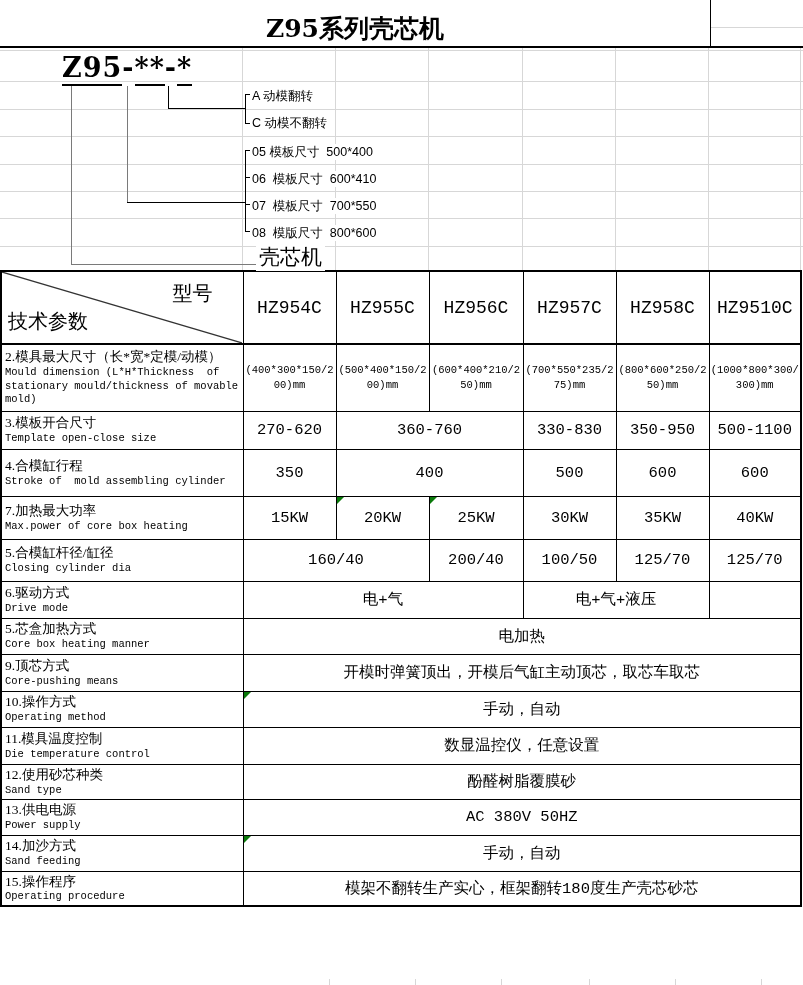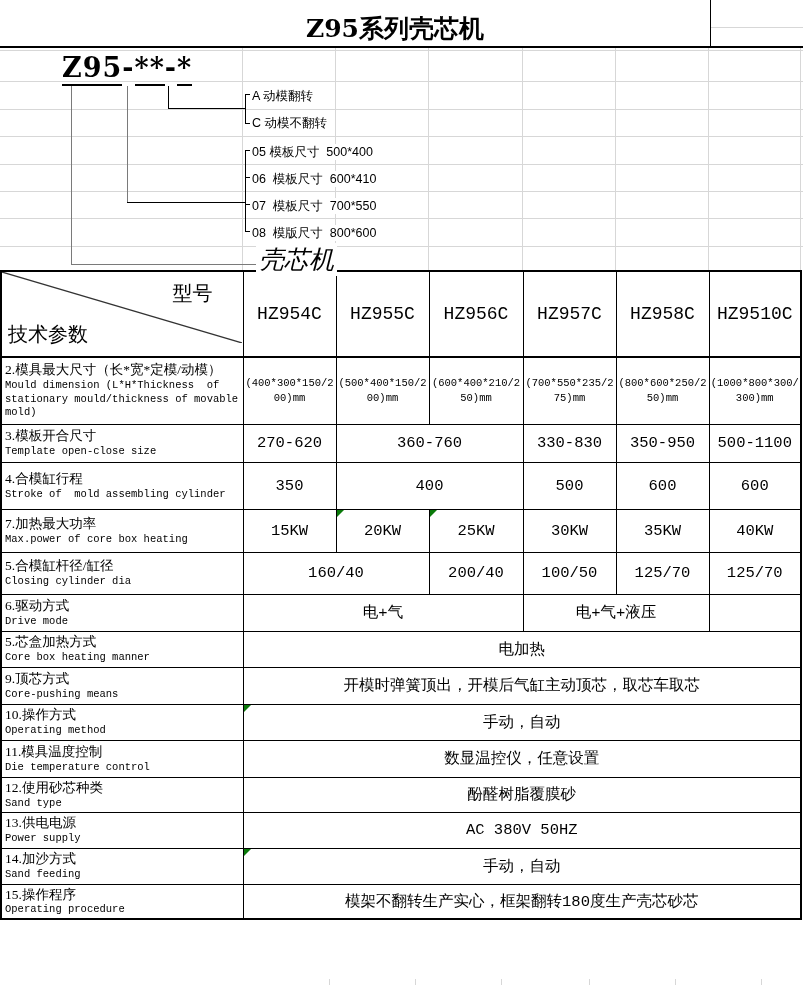--- a/index.html
+++ b/index.html
@@ -9,41 +9,41 @@
   .grid-top{position:absolute;left:0;top:47px;width:803px;height:223px;z-index:0;
     background-image:repeating-linear-gradient(180deg,transparent 0,transparent 26.4px,#d7d7d7 26.4px,#d7d7d7 27.4px);
     background-position:0 8px;}
   .gv{position:absolute;top:47px;height:223px;width:1px;background:#d7d7d7;z-index:0;}
   .grid-bottom{position:absolute;left:0;top:979px;width:803px;height:6px;z-index:0;}
   .grid-bottom .gvb{position:absolute;top:0;height:6px;width:1px;background:#d7d7d7;}
   .grid-right-h{position:absolute;left:711px;top:27px;width:92px;height:1px;background:#d7d7d7;z-index:0;}
 
   
   .title-cell{position:absolute;left:0;top:0;width:710px;height:56px;z-index:2;
-    display:flex;align-items:center;justify-content:center;margin-left:40px;}
+    display:flex;align-items:center;justify-content:center;}
   .title-cell span{font-family:"DejaVu Serif","Liberation Serif",serif;font-weight:bold;font-size:25px;}
   .title-bottom{position:absolute;left:0;top:46px;width:803px;height:2px;background:#000;z-index:2;}
   .title-right{position:absolute;left:710px;top:0;width:1px;height:46px;background:#000;z-index:2;}
 
   
   .code{position:absolute;left:62px;top:52px;z-index:3;
     font-family:"DejaVu Serif","Liberation Serif",serif;font-weight:bold;font-size:27px;letter-spacing:1px;}
   .code .u{border-bottom:2px solid #000;padding-bottom:1px;}
   .dline{position:absolute;z-index:1;background:#000;}
   .dline.gray{background:#7a7a7a;}
   .opt{position:absolute;z-index:3;font-size:12.5px;line-height:16px;background:#fff;
     padding:0 2px;white-space:pre;font-family:"Liberation Sans",sans-serif;}
-  .base-label{position:absolute;left:256px;top:243px;z-index:3;font-size:25px;
-    font-family:"Liberation Serif",serif;background:#fff;padding:0 3px;font-style:italic;}
+  .base-label{position:absolute;left:256px;top:243px;z-index:3;font-size:21px;
+    font-family:"Liberation Serif",serif;background:#fff;padding:0 3px;}
 
   
   table.spec{position:absolute;left:0;top:270px;z-index:2;width:801px;
     border-collapse:collapse;table-layout:fixed;background:#fff;border:2px solid #000;}
   table.spec td{border:1px solid #000;overflow:hidden;}
-  tr.hdr{height:86px;}
+  tr.hdr{height:73px;}
   tr.hdr td{border-bottom-width:2px;}
   td.corner{position:relative;padding:0;}
   td.corner svg{position:absolute;left:0;top:0;}
   .c-top{position:absolute;right:30px;top:8px;font-size:20px;font-family:"Liberation Serif",serif;}
   .c-bot{position:absolute;left:6px;bottom:8px;font-size:20px;font-family:"Liberation Serif",serif;}
   td.model{text-align:center;vertical-align:middle;font-size:18px;
     font-family:"Liberation Mono","DejaVu Sans Mono",monospace;}
   td.label{vertical-align:middle;padding:1px 2px 1px 3px;}
   td.label .zh{font-size:13.5px;line-height:1.32;font-family:"Liberation Serif",serif;}
   td.label .en{font-size:10.5px;line-height:1.3;white-space:pre-wrap;

